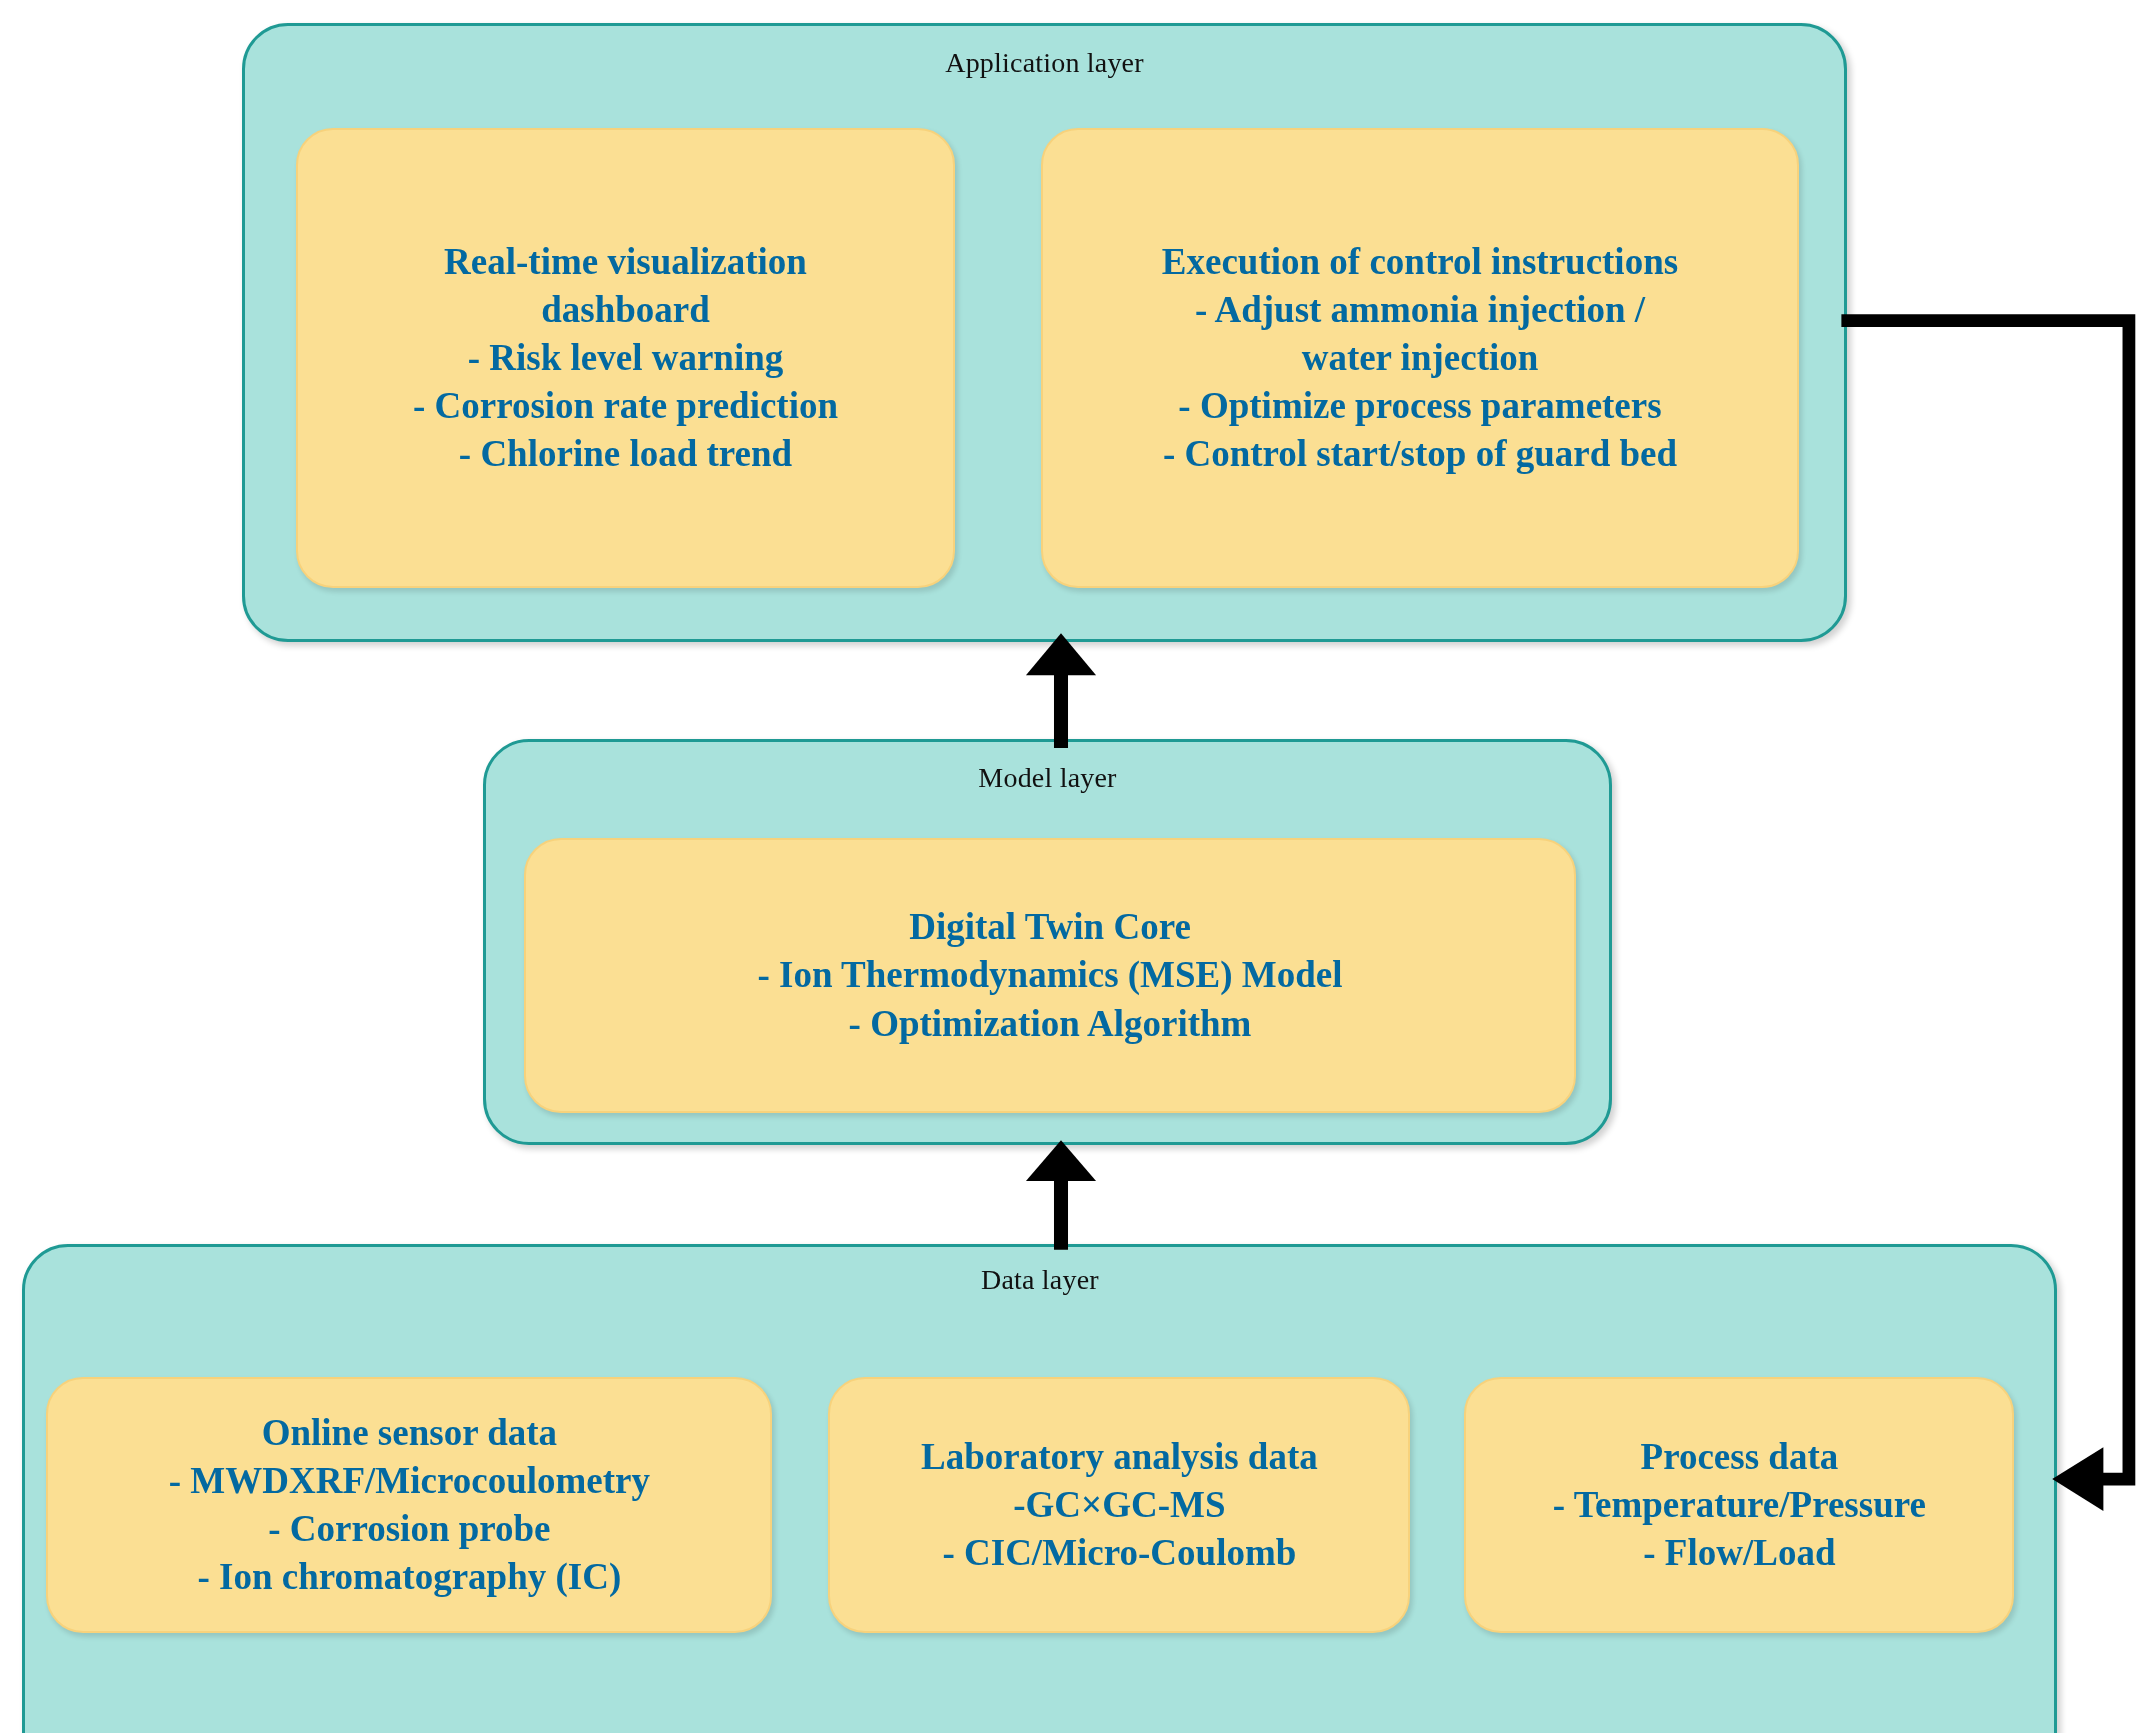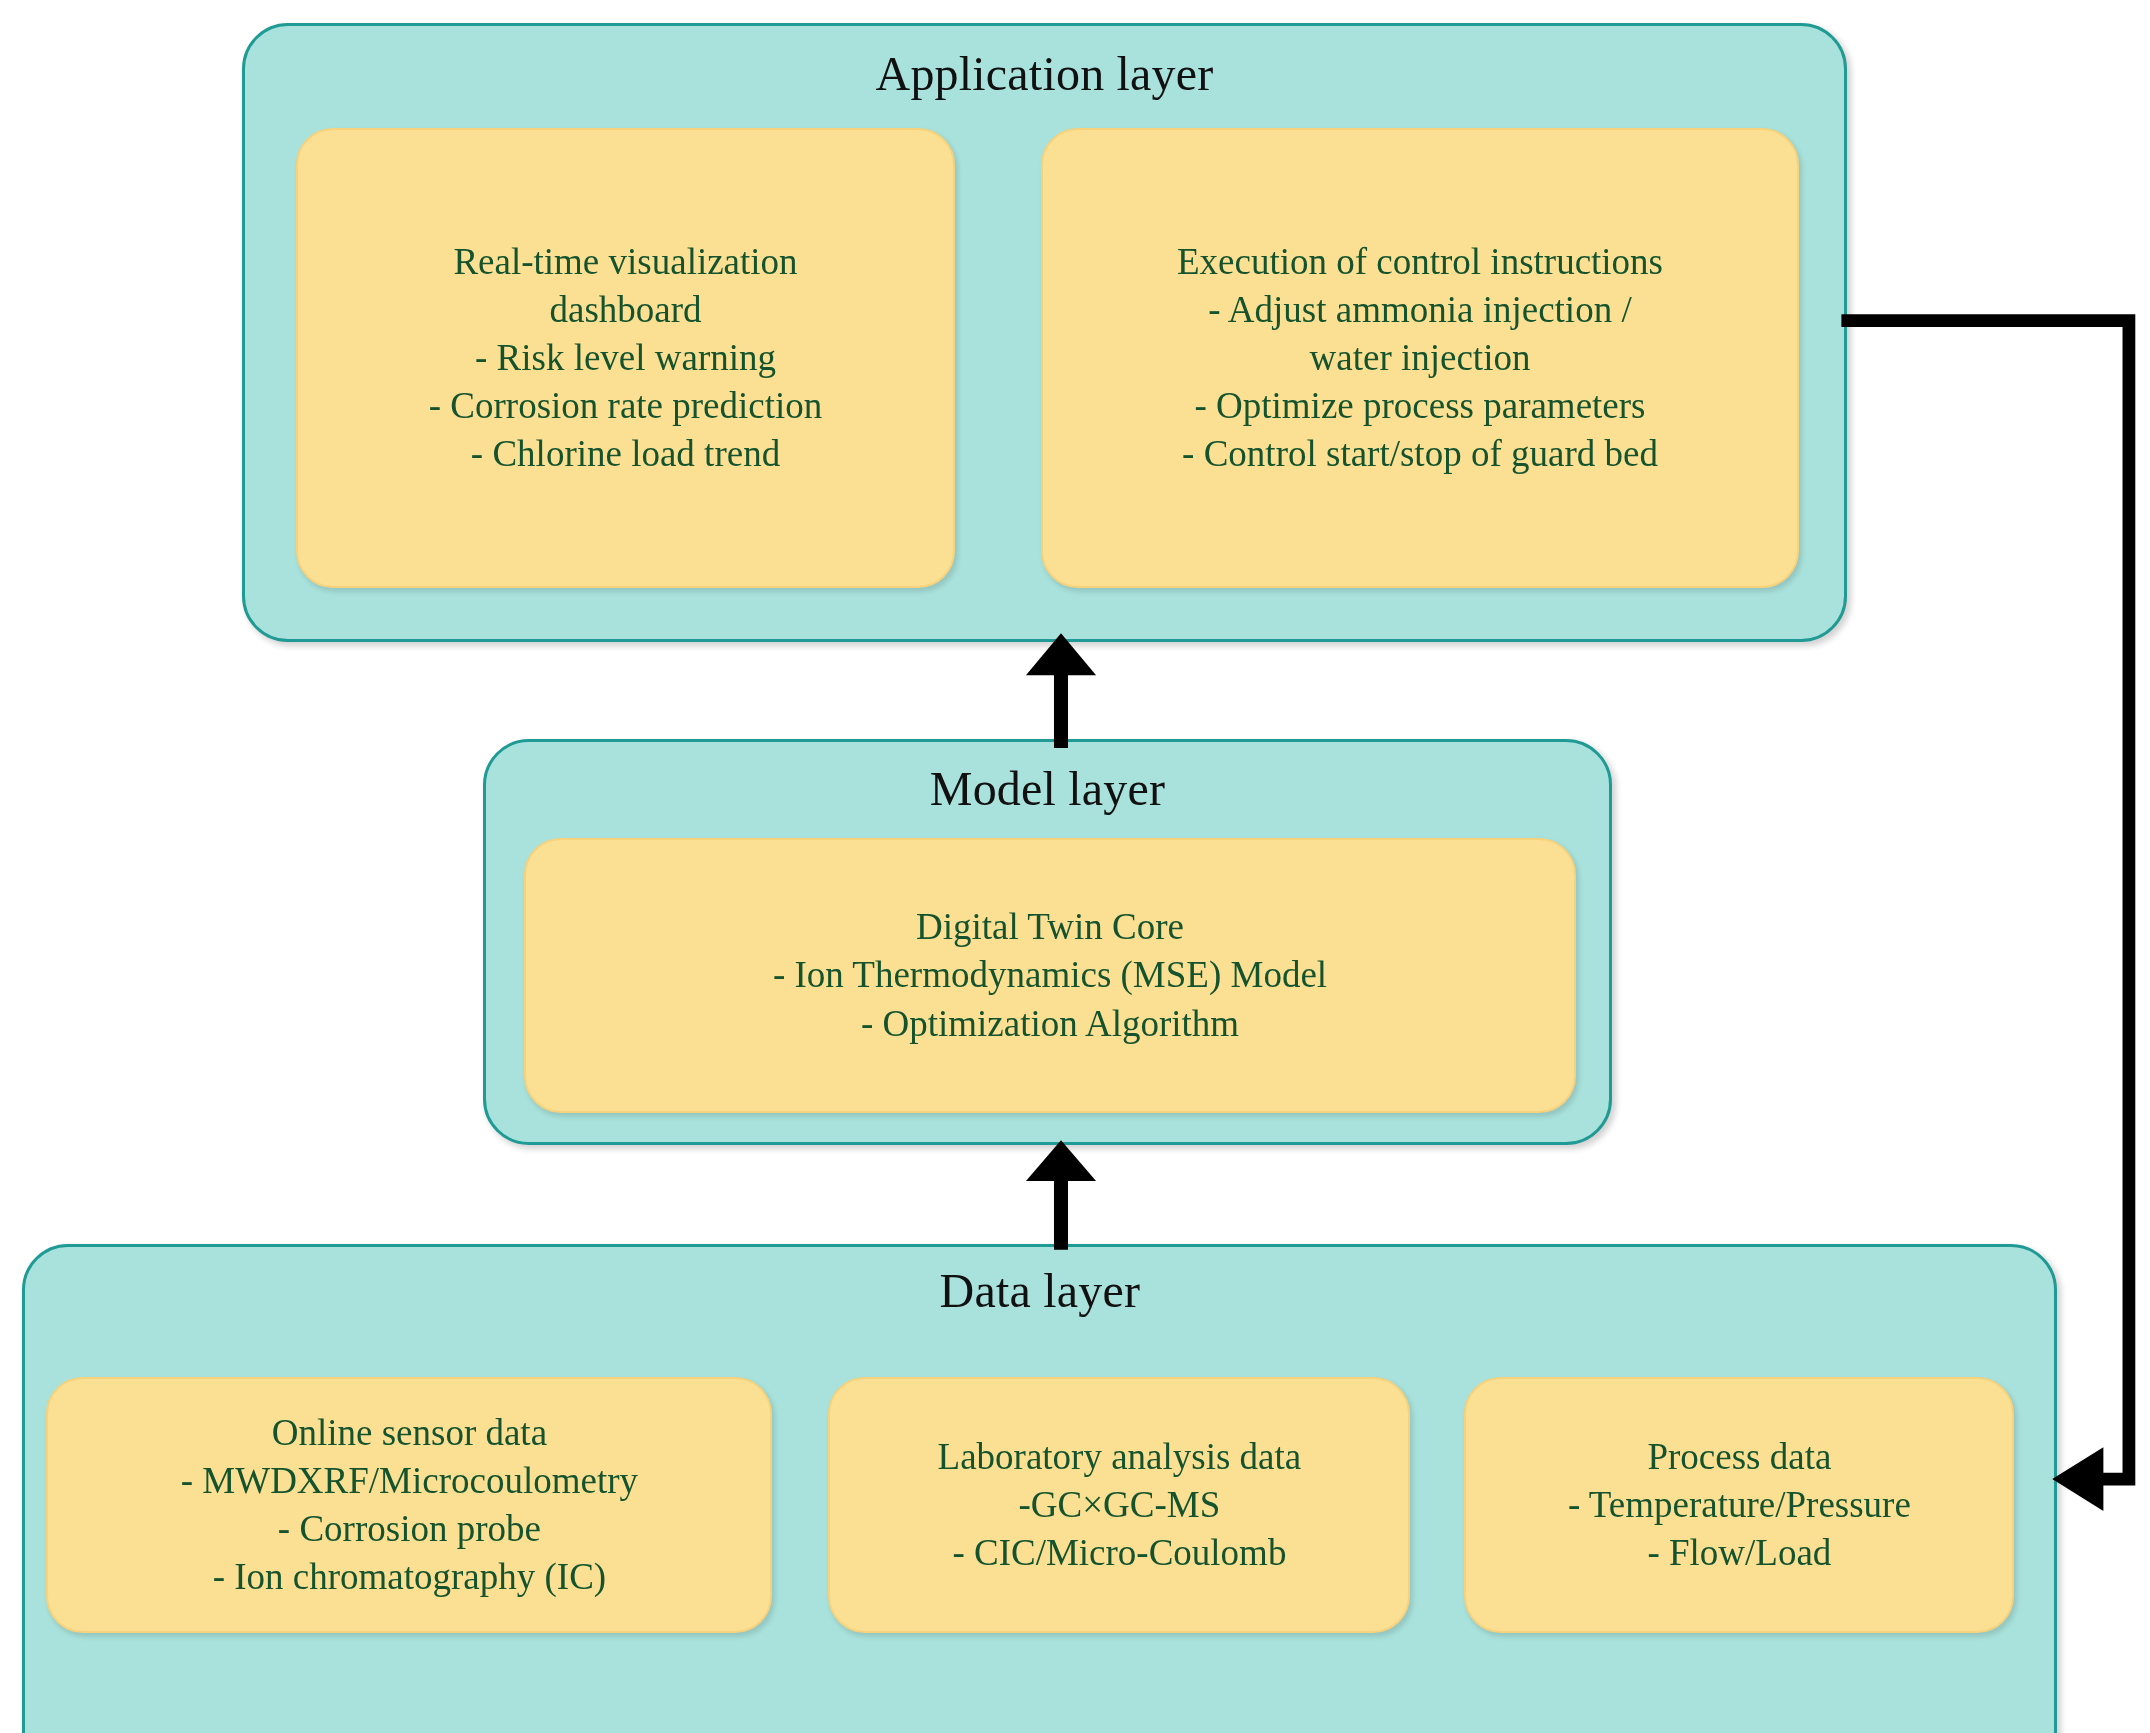--- a/index.html
+++ b/index.html
@@ -24,21 +24,21 @@
     border-radius: 46px;
     box-sizing: border-box;
     box-shadow: 3.8px 3.8px 6.4px rgba(0,0,0,0.18);
   }
   .layer-title {
     position: absolute;
     left: 0;
     right: 0;
     text-align: center;
     color: #111111;
-    font-size: 48px;
+    font-size: 28px;
     line-height: 1.1;
     letter-spacing: 0.2px;
     white-space: nowrap;
   }
 
   
   .card {
     position: absolute;
     background: #FBDF93;
     border: 2.6px solid #F7D27C;
@@ -50,21 +50,22 @@
     justify-content: center;
     text-align: center;
     color: #111111;
     padding: 9px 12.8px;
     box-shadow: 2.6px 3.2px 5.1px rgba(0,0,0,0.12);
   }
   .card .line {
     font-size: 37px;
     line-height: 1.30;
     white-space: nowrap;
-    color: #14532d;
+    color: #0369a1;
+    font-weight: bold;
   }
 
   
   .arrow-svg {
     position: absolute;
     overflow: visible;
     pointer-events: none;
   }
 </style>
 </head>

